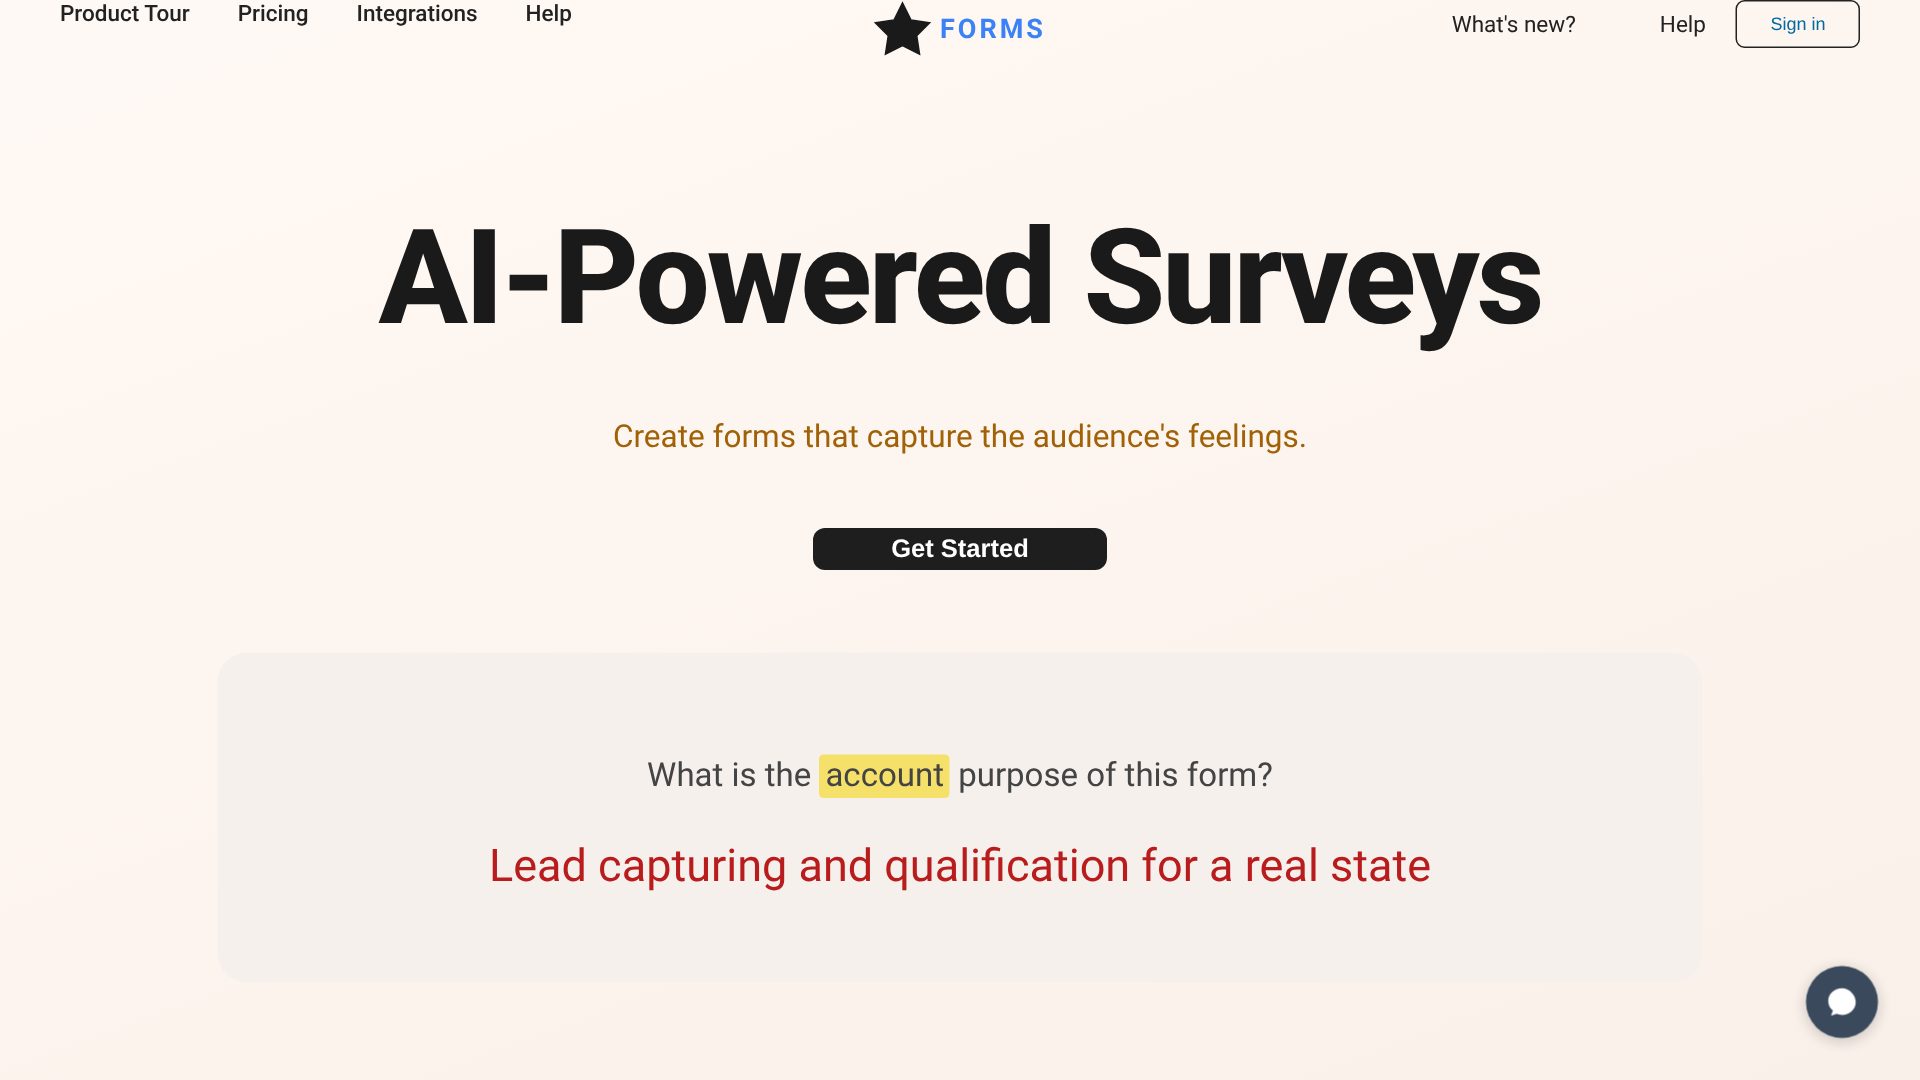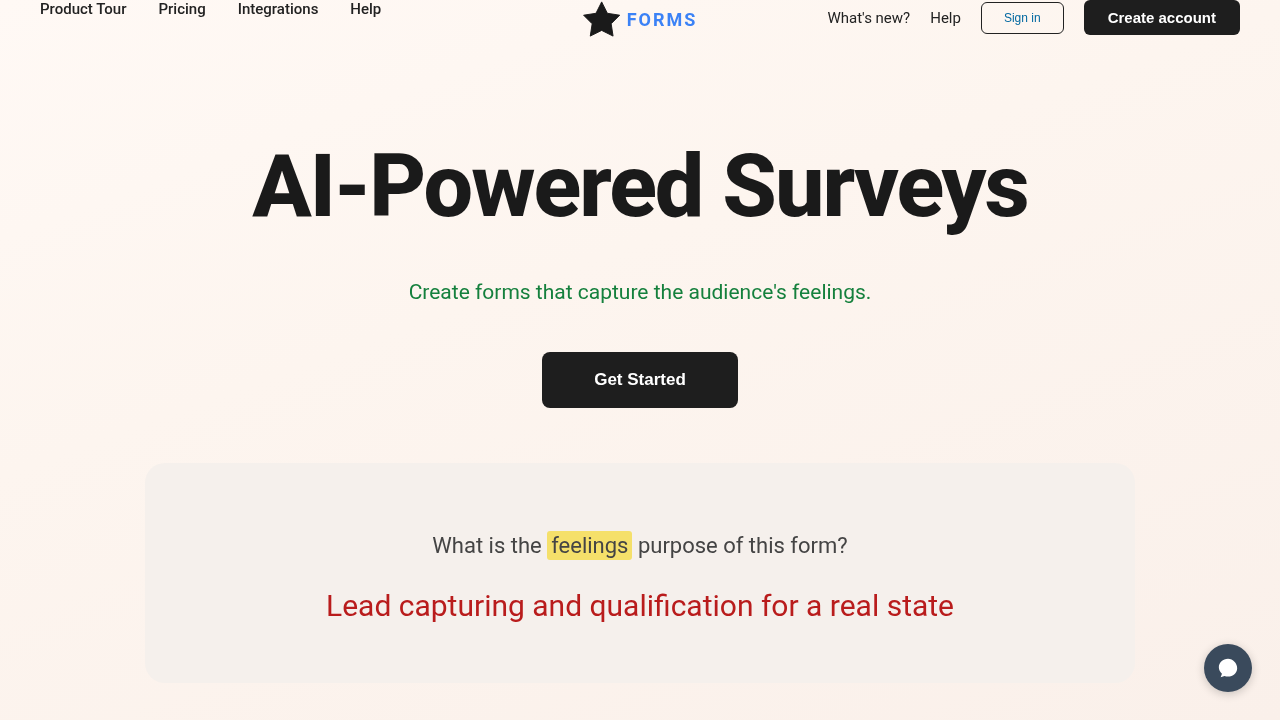--- a/index.html
+++ b/index.html
@@ -60,20 +60,21 @@
     }
 
     .nav-right {
       display: flex;
       align-items: center;
       gap: 20px;
     }
 
     .nav-right .nav-link {
       font-weight: 400;
+      margin-left: 36px;
     }
 
     .btn-signin {
       border: 1.5px solid #222;
       background: transparent;
       color: #0369a1;
       padding: 8px 22px;
       border-radius: 6px;
       font-size: 12px;
       font-weight: 400;
@@ -101,29 +102,29 @@
       font-size: 88px;
       font-weight: 800;
       color: #1a1a1a;
       line-height: 1.05;
       letter-spacing: -2px;
       margin-bottom: 48px;
     }
 
     .hero-subtitle {
       font-size: 21px;
-      color: #15803d;
+      color: #a16207;
       margin-bottom: 48px;
       font-weight: 400;
     }
 
     .btn-get-started {
       background: #1e1e1e;
       color: #fff;
-      padding: 18px 52px;
+      padding: 4px 52px;
       border-radius: 8px;
       font-size: 17px;
       font-weight: 600;
       border: none;
       cursor: pointer;
       display: inline-block;
     }
 
     
     .demo-card {
@@ -195,34 +196,33 @@
     <svg class="logo-icon" viewBox="0 0 40 40" fill="none" xmlns="http://www.w3.org/2000/svg">
       <polygon points="20,2 26,14 39,16 30,25 32,38 20,32 8,38 10,25 1,16 14,14" fill="#1a1a1a" stroke="#1a1a1a" stroke-width="1"></polygon>
     </svg>
     <span>FORMS</span>
   </div>
 
   <div class="nav-right">
     <a class="nav-link">What's new?</a>
     <a class="nav-link">Help</a>
     <button class="btn-signin">Sign in</button>
-    <button class="btn-create">Create account</button>
   </div>
 </nav>
 
 <section class="hero">
   <h1 class="hero-title">AI-Powered Surveys</h1>
   <p class="hero-subtitle">Create forms that capture the audience's feelings.</p>
   <button class="btn-get-started">Get Started</button>
 
   
   <div class="demo-card">
     <p class="demo-question">
       <span>What is the</span>
-      <span class="demo-highlight">feelings</span>
+      <span class="demo-highlight">account</span>
       <span> </span><span>purpose of this form?</span>
     </p>
     <p class="demo-answer">Lead capturing and qualification for a real state</p>
   </div>
 </section>
 
 <div class="chat-button">
   <svg viewBox="0 0 24 24" xmlns="http://www.w3.org/2000/svg">
     <path d="M12 2C6.477 2 2 6.1 2 11.2c0 2.8 1.3 5.3 3.4 7L4 22l4.2-1.4C9.4 21.2 10.7 21.4 12 21.4c5.523 0 10-4.1 10-9.2S17.523 2 12 2z"></path>
   </svg>

